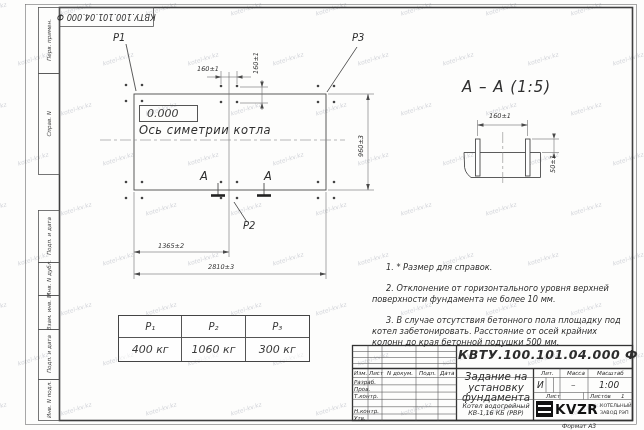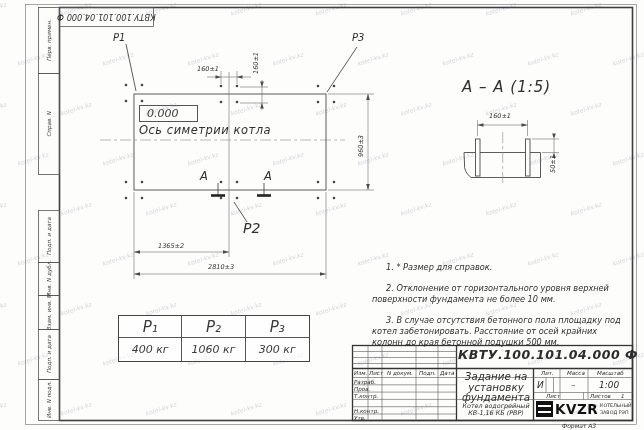--- a/index.html
+++ b/index.html
@@ -27,21 +27,21 @@
   .elev{position:absolute;left:139px;top:105px;width:59px;height:17px;border:1px solid #555;
         font-style:italic;font-size:11px;display:flex;align-items:center;padding-left:7px;box-sizing:border-box;}
   .notes{position:absolute;left:362px;top:252px;width:276px;font-style:italic;font-size:8.2px;line-height:11px;color:#2e2e2e;}
   .notes p{margin:10px;text-indent:14px;}
   .ltable{position:absolute;left:118px;top:315px;width:190px;border:1.2px solid #444;
         display:grid;grid-template-columns:1fr 1fr 1fr;background:rgba(255,255,255,.6);}
   .ltable .c{border-right:1px solid #555;border-bottom:1px solid #555;display:flex;align-items:center;justify-content:center;
         font-style:italic;}
   .ltable .c:nth-child(3n){border-right:none}
   .ltable .c.v{border-bottom:none;height:23px;font-size:11px;}
-  .ltable .c.h{height:21px;font-size:15px;}
+  .ltable .c.h{height:21px;font-size:10px;}
   .tb-text{position:absolute;font-style:italic;color:#2c2c2c;white-space:nowrap;}
   .small{font-size:5.6px;}
   .docnum-top{position:absolute;left:59px;top:7px;width:94px;height:19px;display:flex;align-items:center;justify-content:center;}
   .docnum-top span{font-style:italic;font-size:8.2px;transform:rotate(180deg);white-space:nowrap;color:#333;}
   .logo-ic{position:absolute;left:536px;top:401px;width:17px;height:16px;background:#111;
         display:flex;flex-direction:column;justify-content:space-evenly;}
   .logo-ic i{display:block;height:2px;background:#fff;margin:0 2px;}
   .kvzr{position:absolute;left:555px;top:401px;font-weight:bold;font-size:13.5px;letter-spacing:.5px;color:#111;font-style:normal;}
 </style>
 </head>
@@ -269,21 +269,21 @@
     </div>
   <div class="strip-cell" style="top:329px;height:50px">
       <span>Подп. и дата</span>
     </div>
   <div class="strip-cell" style="top:379px;height:41px">
       <span>Инв. N подл.</span>
     </div>
 
   <span class="lbl" style="left:113px;top:32px;font-size:10px">P1</span>
   <span class="lbl" style="left:352px;top:32px;font-size:10px">P3</span>
-  <span class="lbl" style="left:243px;top:220px;font-size:14px">P2</span>
+  <span class="lbl" style="left:243px;top:220px;font-size:10px">P2</span>
   <div class="elev">
       <span>0.000</span>
     </div>
   <span class="lbl" style="left:139px;top:123px;font-size:11.5px;letter-spacing:.5px">Ось симетрии котла</span>
   <span class="lbl" style="left:200px;top:169px;font-size:11.5px">A</span>
   <span class="lbl" style="left:264px;top:169px;font-size:11.5px">A</span>
   <span class="lbl dim" style="left:197px;top:65px">160±1</span>
   <span class="lbl dim rot90" style="left:252px;top:74px">160±1</span>
   <span class="lbl dim rot90" style="left:357px;top:157px">960±3</span>
   <span class="lbl dim" style="left:158px;top:242px">1365±2</span>

